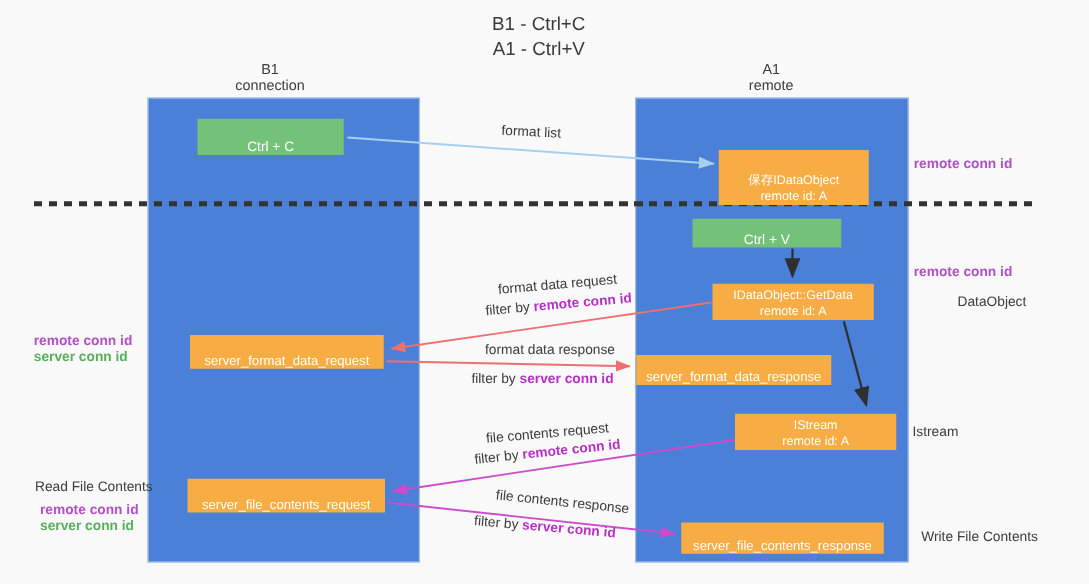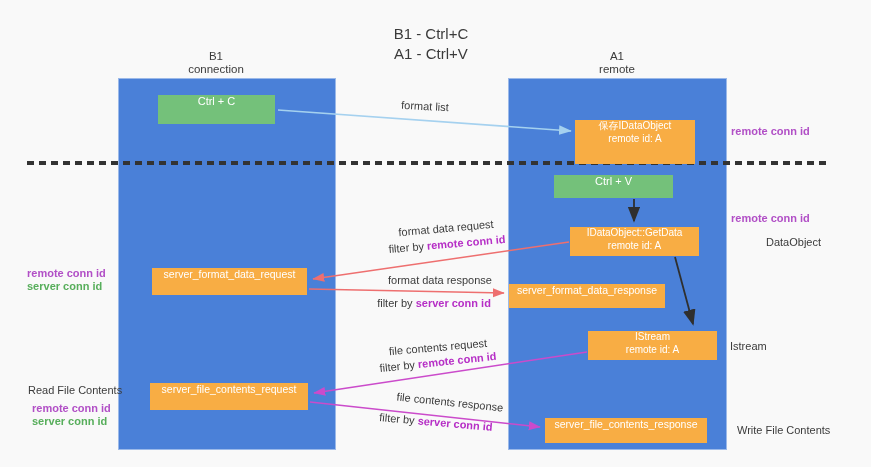--- a/index.html
+++ b/index.html
@@ -3,38 +3,38 @@
 <meta charset="utf-8">
 <style>
   html,body{margin:0;padding:0;background:#f9f9f9;}
   .canvas{
     position:relative;width:871px;height:467px;overflow:hidden;
     background:#f9f9f9;
     font-family:"Liberation Sans", sans-serif;
     color:#3b3b3b;
   }
   .title{
-    position:absolute;left:281px;top:24px;width:300px;
+    position:absolute;left:281px;top:10px;width:300px;
     text-align:center;font-size:15px;line-height:20px;color:#3a3a3a;
   }
   .col-header{
     position:absolute;width:140px;text-align:center;
     font-size:11.5px;line-height:13px;color:#3b3b3b;
   }
   .lane{
     position:absolute;top:78px;height:372px;background:#4a80d8;
     border:1px solid rgba(255,255,255,.45);box-sizing:border-box;
   }
   .divider{
     position:absolute;left:27px;top:161px;width:804px;height:4px;
     background:repeating-linear-gradient(90deg,#333 0 7px,transparent 7px 12px);
   }
   .node{
     position:absolute;display:flex;flex-direction:column;
-    align-items:center;justify-content:flex-start;
+    align-items:center;justify-content:flex-end;
     color:#fff;text-align:center;box-sizing:border-box;
   }
   .node.green{background:#74c17a;font-size:11px;}
   .node.orange{background:#f8ad44;font-size:10px;line-height:12.5px;}
   .node.orange.single{font-size:10.5px;}
   .lbl{position:absolute;font-size:11px;line-height:12px;white-space:nowrap;color:#3b3b3b;}
   .lbl.bold-purple{color:#b14fc6;font-weight:bold;}
   .lbl.bold-green{color:#57ae5b;font-weight:bold;}
   .mid{position:absolute;font-size:11px;white-space:nowrap;text-align:center;color:#3b3b3b;}
   .mid .key-purple{color:#b62fc6;font-weight:bold;}

